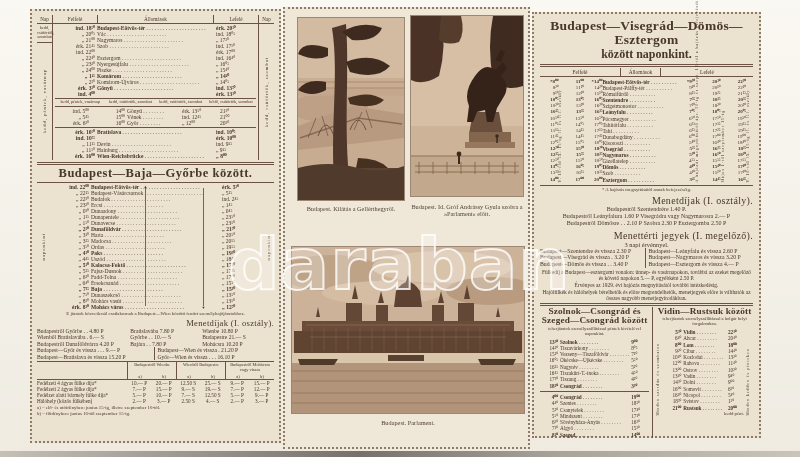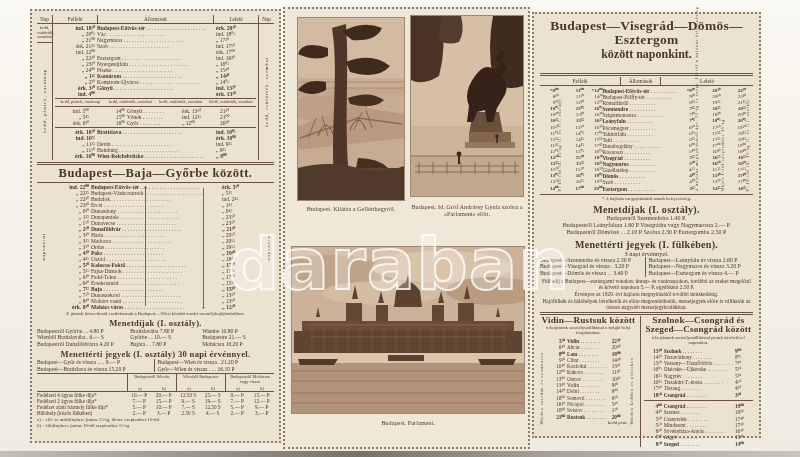--- a/index.html
+++ b/index.html
@@ -10,21 +10,21 @@
        background:linear-gradient(90deg,#c4c0b8,#76716a 45%,#a8a49c 70%,#c9c5bd);}
   .panel{position:absolute;background:#ebe2cf;border:2px dotted #8f7a66;box-sizing:border-box;}
   .panel-left{left:30px;top:9px;width:251px;height:434px;padding:4px 5px;}
   .panel-mid{left:283px;top:7px;width:247px;height:442px;background:#efe8d8;padding:6px;}
   .panel-right{left:532px;top:12px;width:229px;height:426px;padding:5px 6px;}
 
   .ptitle{font-size:13px;font-weight:bold;text-align:center;letter-spacing:.5px;
        border-bottom:3px double #6b5243;padding-bottom:1px;margin-bottom:1px;}
   .ptitle2{font-size:12.5px;font-weight:bold;text-align:center;letter-spacing:.5px;
        border-top:3px double #6b5243;border-bottom:1px solid #6b5243;margin-top:2px;padding:1px 0;}
-  .sec-title{font-size:8.6px;font-weight:bold;text-align:center;margin-top:2px;letter-spacing:.3px;}
+  .sec-title{font-size:8.6px;font-weight:normal;text-align:right;margin-top:2px;letter-spacing:.3px;}
   .sec-sub{font-size:6.4px;text-align:center;}
 
   
   .thead{display:flex;border-bottom:1px solid #6b5243;font-size:5.2px;text-align:center;}
   .thead>div{border-right:1px solid #6b5243;padding:1px 0;}
   .thead>div:last-child{border-right:none;}
   .trow{display:flex;align-items:flex-start;line-height:6px;font-size:5.5px;}
   .tu{width:40px;text-align:right;white-space:pre-line;padding-right:2px;}
   .td{width:40px;text-align:left;white-space:pre-line;padding-left:2px;}
   .ts{flex:1;overflow:hidden;white-space:nowrap;}
@@ -78,21 +78,21 @@
   .photo svg{display:block;}
   .caption{position:absolute;font-size:6.3px;text-align:center;line-height:7px;color:#55423a;}
 
   .watermark{position:absolute;left:228px;top:222px;width:340px;font-size:72px;font-weight:bold;
        font-family:"DejaVu Sans", sans-serif;color:transparent;-webkit-text-stroke:2px rgba(255,255,255,.8);
        text-shadow:0 0 1px rgba(255,255,255,.25);letter-spacing:1px;z-index:9;pointer-events:none;overflow:hidden;}
 
   
   .rtitle{font-size:13.5px;font-weight:bold;text-align:center;line-height:14px;letter-spacing:.3px;}
   .rtitle2{font-size:12px;font-weight:bold;text-align:center;border-bottom:3px double #6b5243;
-       padding-bottom:11px;margin-bottom:1px;}
+       padding-bottom:2px;margin-bottom:1px;}
   .vishead{display:flex;border-bottom:1px solid #6b5243;font-size:5.4px;text-align:center;}
   .vishead>div{border-right:1px solid #6b5243;padding:1px 0;}
   .vishead>div:last-child{border-right:none;}
   .viscols{display:flex;border-bottom:1px solid #6b5243;padding:2px 0;}
   .vcol{display:flex;flex-direction:column;font-size:5px;line-height:6.1px;text-align:right;}
   .vcol>div{height:6.1px;}
   .vtime{width:21px;}
   .vlab{width:8px;position:relative;}
   .vlab .vert{position:absolute;inset:0;margin:auto;font-size:3.8px;}
   .vstations{flex:1;font-size:5.4px;line-height:6.1px;}
@@ -393,21 +393,20 @@
         <div>Győrbe . . 10.— S</div>
         <div>Budapestre 21.— S</div>
       </div>
         <div class="fareline">
         <div style="flex:1.3">Budapestről Dunaföldvárra 4.20 P</div>
         <div>Bajára . . 7.80 P</div>
         <div>Mohácsra 10.20 P</div>
       </div>
       </div>
 
-    <div class="sec-title">Menettérti jegyek (I. osztály) 30 napi érvénnyel.</div>
     <div>
 
     <div class="retline">
         <div>Budapest—Győr és vissza . . . 9.— P</div>
         <div>Budapest—Wien és vissza . 21.20 P</div>
       </div>
         <div class="retline">
         <div>Budapest—Bratislava és vissza 15.20 P</div>
         <div>Győr—Wien és vissza . . . 16.10 P</div>
       </div>
@@ -718,21 +717,21 @@
     <div class="note">* A hajózás megnyitásától annak befejezéséig.</div>
 
     <div class="sec-title" style="font-size:10px;margin-top:3px">Menetdíjak (I. osztály).</div>
     <div>
 
     <div class="rfare">Budapestről Szentendrére 1.40 P.</div>
         <div class="rfare">Budapestről Leányfalura 1.60 P      Visegrádra vagy Nagymarosra 2.— P</div>
         <div class="rfare">Budapestről Dömösre . . 2.10 P      Szobra 2.30 P      Esztergomba 2.50 P</div>
       </div>
 
-    <div class="sec-title" style="font-size:10px;margin-top:3px">Menettérti jegyek (I. fülkében).</div>
+    <div class="sec-title" style="font-size:10px;margin-top:3px">Menettérti jegyek (I. megelőző).</div>
     <div class="sec-sub">3 napi érvénnyel.</div>
     <div>
 
     <div class="retline" style="font-size:5.8px">
         <div>Budapest—Szentendre és vissza 2.30 P</div>
         <div>Budapest—Leányfalu és vissza 2.60 P</div>
       </div>
         <div class="retline" style="font-size:5.8px">
         <div>Budapest—Visegrád és vissza . 3.20 P</div>
         <div>Budapest—Nagymaros és vissza 3.20 P</div>
@@ -744,20 +743,106 @@
       </div>
 
     <div>
 
     <div class="rpara">Fülkedíj a Budapest—esztergomi vonalon: ünnep- és vasárnapokon, továbbá az ezeket megelőző és követő napokon 5.— P, egyébként 2.50 P.</div>
         <div class="rpara">Érvényes az 1929. évi hajózás megnyitásától további intézkedésig.</div>
         <div class="rpara">Hajófülkék és hálóhelyek bérelhetők és előre megrendelhetők, menetjegyek előre is válthatók az összes nagyobb menetjegyirodákban.</div>
       </div>
 
     <div class="botwrap">
+      <div class="botbox">
+        <div class="bottitle">Szolnok—Csongrád és Szeged—Csongrád között</div>
+        <div class="botsub">teherjáratok személyszállítással péntek kivételével naponkint.</div>
+        <div>
+
+        <div class="brow bold">
+            <span class="bu">13³⁰</span>
+            <span class="bs">Szolnok</span>
+            <span class="bd">9⁰⁰</span>
+          </div>
+            <div class="brow">
+            <span class="bu">14²⁰</span>
+            <span class="bs">Tiszavárkony</span>
+            <span class="bd">8⁰⁵</span>
+          </div>
+            <div class="brow">
+            <span class="bu">15²⁰</span>
+            <span class="bs">Vezseny—Tiszaföldvár</span>
+            <span class="bd">7¹⁰</span>
+          </div>
+            <div class="brow">
+            <span class="bu">16⁰⁵</span>
+            <span class="bs">Ókécske—Újkécske</span>
+            <span class="bd">5⁵⁰</span>
+          </div>
+            <div class="brow">
+            <span class="bu">16²⁵</span>
+            <span class="bs">Nagyrév</span>
+            <span class="bd">5²⁰</span>
+          </div>
+            <div class="brow">
+            <span class="bu">16⁴⁵</span>
+            <span class="bs">Tiszakürt-T.-inoka</span>
+            <span class="bd">4⁵⁰</span>
+          </div>
+            <div class="brow">
+            <span class="bu">17²⁰</span>
+            <span class="bs">Tiszaug</span>
+            <span class="bd">4²⁰</span>
+          </div>
+            <div class="brow bold">
+            <span class="bu">18¹⁰</span>
+            <span class="bs">Csongrád</span>
+            <span class="bd">3³⁰</span>
+          </div>
+          </div>
+        <div class="hrule" style="margin:2px 0"></div>
+        <div>
+
+        <div class="brow bold">
+            <span class="bu">4⁰⁰</span>
+            <span class="bs">Csongrád</span>
+            <span class="bd">19⁰⁰</span>
+          </div>
+            <div class="brow">
+            <span class="bu">4⁴⁰</span>
+            <span class="bs">Szentes</span>
+            <span class="bd">18²⁰</span>
+          </div>
+            <div class="brow">
+            <span class="bu">5²⁰</span>
+            <span class="bs">Csanytelek</span>
+            <span class="bd">17⁴⁰</span>
+          </div>
+            <div class="brow">
+            <span class="bu">5⁵⁰</span>
+            <span class="bs">Mindszent</span>
+            <span class="bd">17¹⁰</span>
+          </div>
+            <div class="brow">
+            <span class="bu">6³⁰</span>
+            <span class="bs">Sövényháza-Ányás</span>
+            <span class="bd">16³⁰</span>
+          </div>
+            <div class="brow">
+            <span class="bu">7²⁰</span>
+            <span class="bs">Algyő</span>
+            <span class="bd">15²⁰</span>
+          </div>
+            <div class="brow bold">
+            <span class="bu">8¹⁰</span>
+            <span class="bs">Szeged</span>
+            <span class="bd">14⁰⁰</span>
+          </div>
+          </div>
+      </div>
       <div class="botbox">
         <div class="bottitle">Vidin—Rustsuk között</div>
         <div class="botsub">teherjáratok személyszállítással a bolgár helyi forgalomban.</div>
         <div class="vidin-wrap">
           <div class="vidin-side">
             <div class="vert">Minden szerdán és szombaton</div>
           </div>
           <div class="vidin-rows">
             <div>
 
@@ -827,104 +912,18 @@
                 <span class="bd">20⁰⁰</span>
               </div>
               </div>
             <div class="days-note">kedd pént.</div>
           </div>
           <div class="vidin-side">
             <div class="vert">Minden kedden és pénteken</div>
           </div>
         </div>
       </div>
-      <div class="botbox">
-        <div class="bottitle">Szolnok—Csongrád és Szeged—Csongrád között</div>
-        <div class="botsub">teherjáratok személyszállítással péntek kivételével naponkint.</div>
-        <div>
-
-        <div class="brow bold">
-            <span class="bu">13³⁰</span>
-            <span class="bs">Szolnok</span>
-            <span class="bd">9⁰⁰</span>
-          </div>
-            <div class="brow">
-            <span class="bu">14²⁰</span>
-            <span class="bs">Tiszavárkony</span>
-            <span class="bd">8⁰⁵</span>
-          </div>
-            <div class="brow">
-            <span class="bu">15²⁰</span>
-            <span class="bs">Vezseny—Tiszaföldvár</span>
-            <span class="bd">7¹⁰</span>
-          </div>
-            <div class="brow">
-            <span class="bu">16⁰⁵</span>
-            <span class="bs">Ókécske—Újkécske</span>
-            <span class="bd">5⁵⁰</span>
-          </div>
-            <div class="brow">
-            <span class="bu">16²⁵</span>
-            <span class="bs">Nagyrév</span>
-            <span class="bd">5²⁰</span>
-          </div>
-            <div class="brow">
-            <span class="bu">16⁴⁵</span>
-            <span class="bs">Tiszakürt-T.-inoka</span>
-            <span class="bd">4⁵⁰</span>
-          </div>
-            <div class="brow">
-            <span class="bu">17²⁰</span>
-            <span class="bs">Tiszaug</span>
-            <span class="bd">4²⁰</span>
-          </div>
-            <div class="brow bold">
-            <span class="bu">18¹⁰</span>
-            <span class="bs">Csongrád</span>
-            <span class="bd">3³⁰</span>
-          </div>
-          </div>
-        <div class="hrule" style="margin:2px 0"></div>
-        <div>
-
-        <div class="brow bold">
-            <span class="bu">4⁰⁰</span>
-            <span class="bs">Csongrád</span>
-            <span class="bd">19⁰⁰</span>
-          </div>
-            <div class="brow">
-            <span class="bu">4⁴⁰</span>
-            <span class="bs">Szentes</span>
-            <span class="bd">18²⁰</span>
-          </div>
-            <div class="brow">
-            <span class="bu">5²⁰</span>
-            <span class="bs">Csanytelek</span>
-            <span class="bd">17⁴⁰</span>
-          </div>
-            <div class="brow">
-            <span class="bu">5⁵⁰</span>
-            <span class="bs">Mindszent</span>
-            <span class="bd">17¹⁰</span>
-          </div>
-            <div class="brow">
-            <span class="bu">6³⁰</span>
-            <span class="bs">Sövényháza-Ányás</span>
-            <span class="bd">16³⁰</span>
-          </div>
-            <div class="brow">
-            <span class="bu">7²⁰</span>
-            <span class="bs">Algyő</span>
-            <span class="bd">15²⁰</span>
-          </div>
-            <div class="brow bold">
-            <span class="bu">8¹⁰</span>
-            <span class="bs">Szeged</span>
-            <span class="bd">14⁰⁰</span>
-          </div>
-          </div>
-      </div>
     </div>
   </div>
 
   <div class="watermark">darabanth</div>
   <div class="scan-edge"></div>
 </div>
 
 </body></html>

